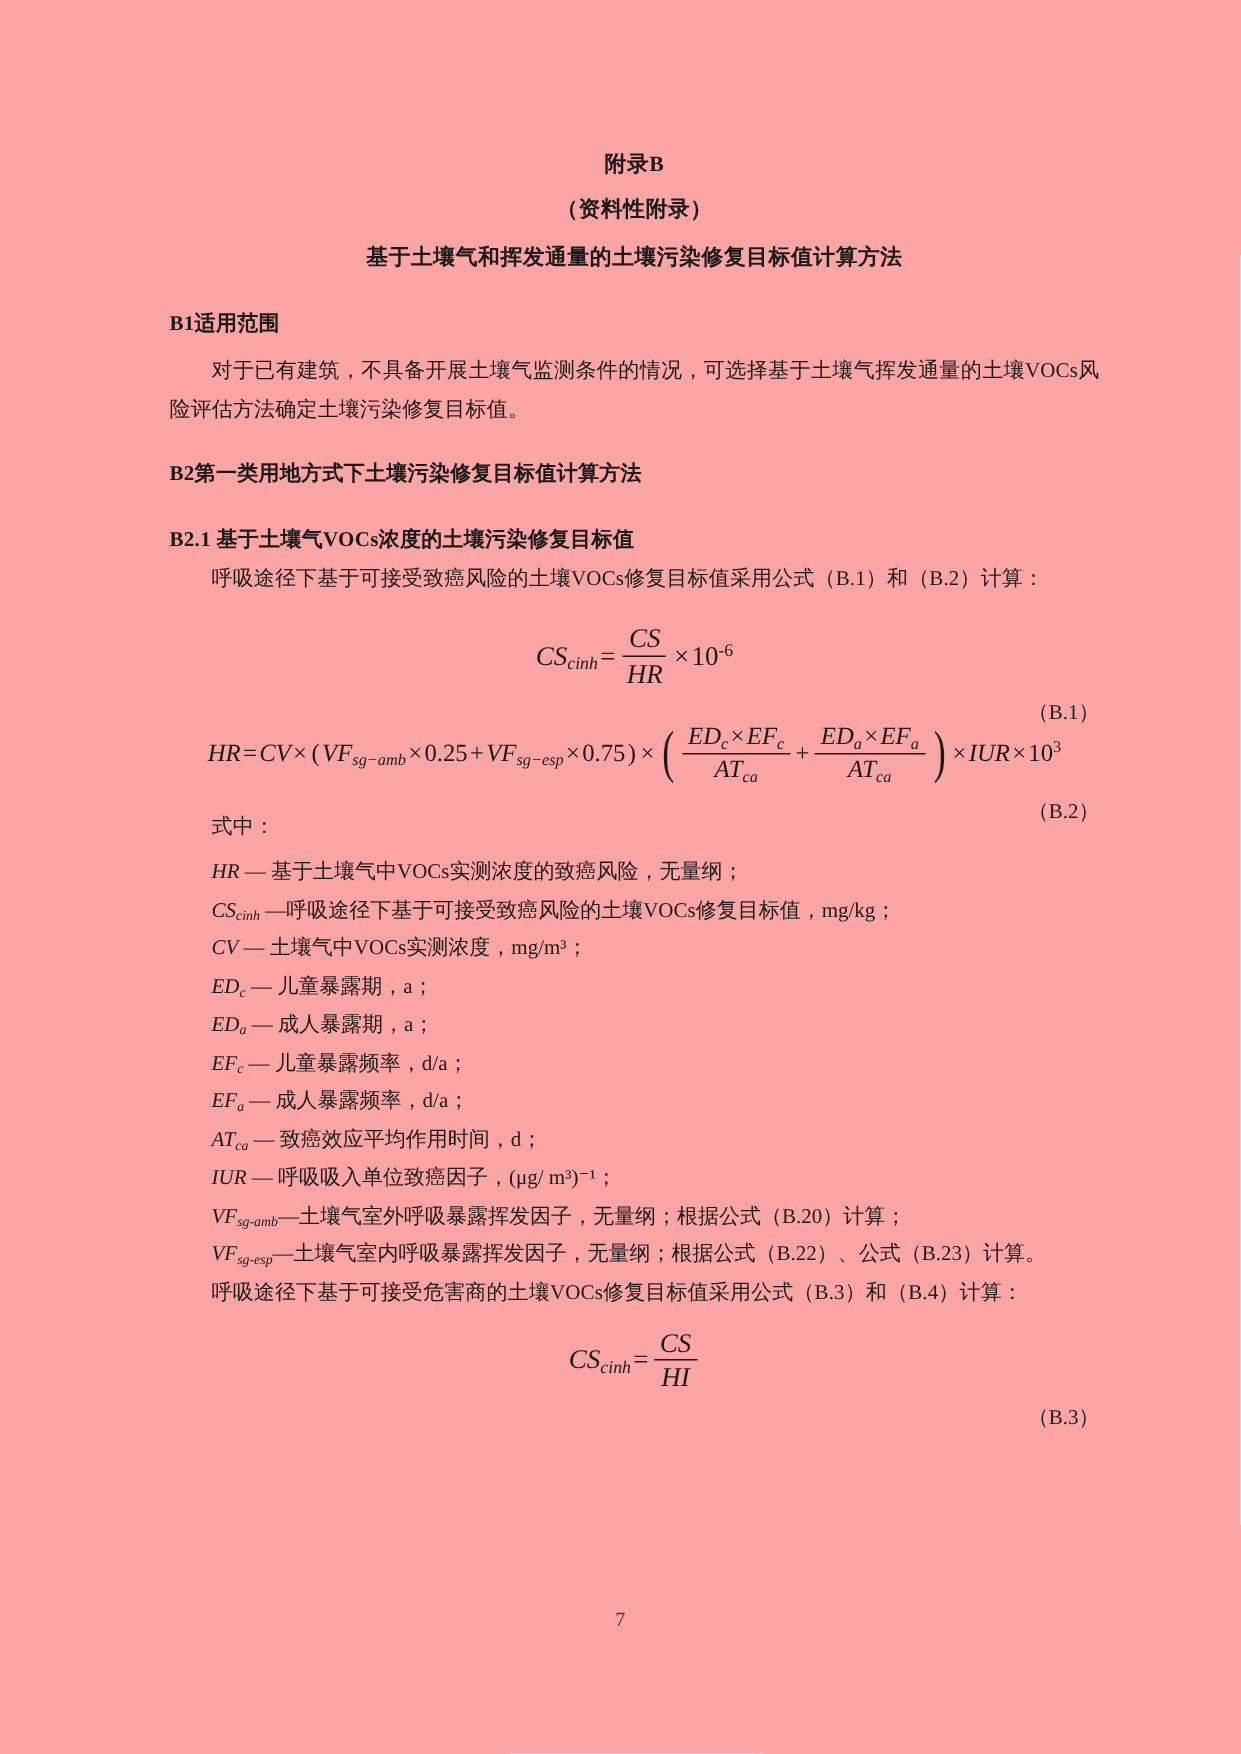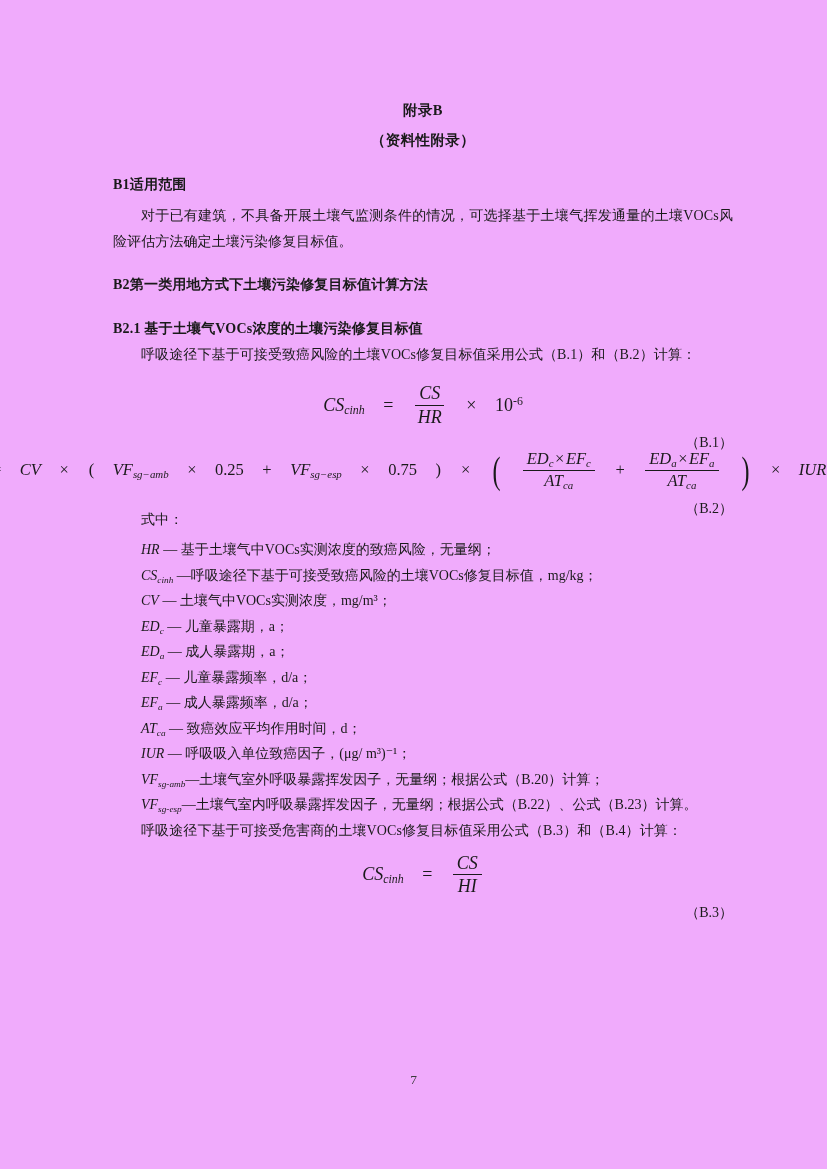--- a/index.html
+++ b/index.html
@@ -4,21 +4,21 @@
 <style>
   html, body {
     margin: 0;
     padding: 0;
     background: #ffffff;
   }
   .page {
     position: relative;
     width: 827px;
     height: 1169px;
-    background: #f0abfc;
+    background: #fca5a5;
     margin: 0 auto;
     overflow: hidden;
     font-family: "Liberation Serif", "DejaVu Serif", serif;
     color: #1a1a1a;
   }
   .content {
     position: absolute;
     left: 113px;
     top: 95px;
     width: 620px;
@@ -90,21 +90,20 @@
   
   .math-row {
     position: relative;
     width: 100%;
     display: flex;
     justify-content: center;
     align-items: center;
     font-family: "Liberation Serif", "DejaVu Serif", serif;
     font-style: italic;
     font-size: 18px;
-    gap: 17px;
   }
   .math-row.m1 { margin-top: 14px; height: 46px; }
   .math-row.m2 { margin-top: 16px; height: 52px; font-size: 16.5px; }
   .math-row.m3 { margin-top: 8px;  height: 46px; }
 
   .eqnum {
     position: absolute;
     right: 0;
     font-style: normal;
     font-size: 14px;
@@ -159,20 +158,21 @@
 </style>
 </head>
 <body>
 
 <div class="page">
   <div class="content">
 
     <div class="title-block">
       <div class="title-line">附录B</div>
       <div class="title-line">（资料性附录）</div>
+      <div class="title-line t3">基于土壤气和挥发通量的土壤污染修复目标值计算方法</div>
     </div>
 
     <div class="sec-heading">B1适用范围</div>
     <div class="gap-s"></div>
     <p class="body">对于已有建筑，不具备开展土壤气监测条件的情况，可选择基于土壤气挥发通量的土壤VOCs风险评估方法确定土壤污染修复目标值。</p>
 
     <div class="sec-heading">B2第一类用地方式下土壤污染修复目标值计算方法</div>
     <div class="sec-heading tight">B2.1 基于土壤气VOCs浓度的土壤污染修复目标值</div>
     <p class="body">呼吸途径下基于可接受致癌风险的土壤VOCs修复目标值采用公式（B.1）和（B.2）计算：</p>
 

